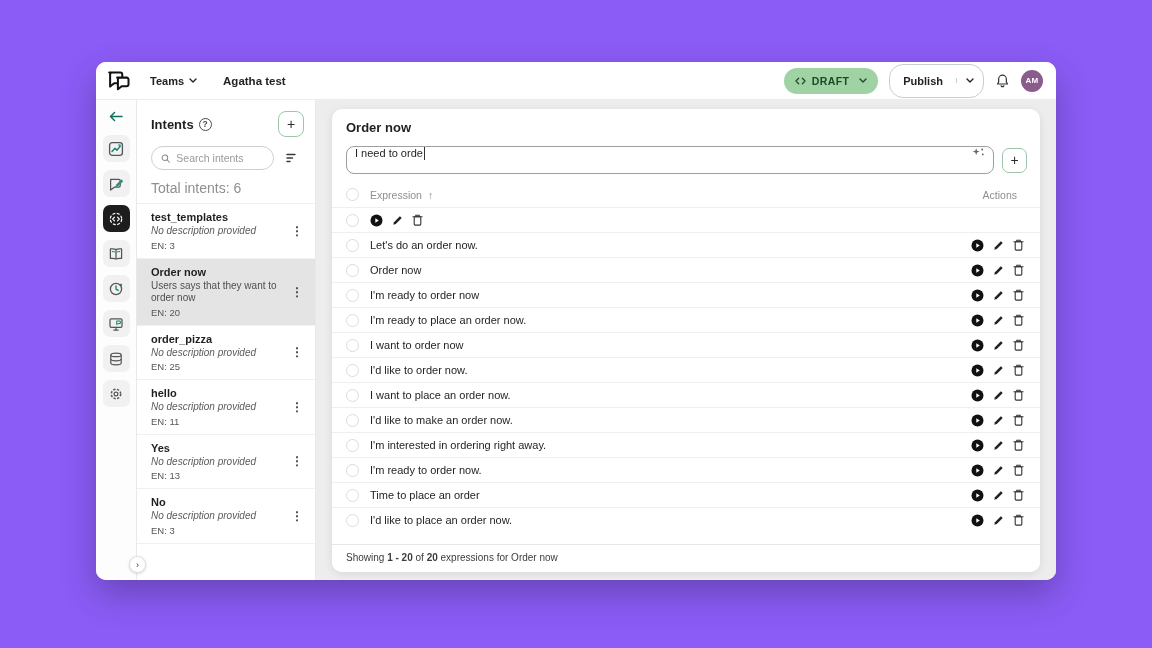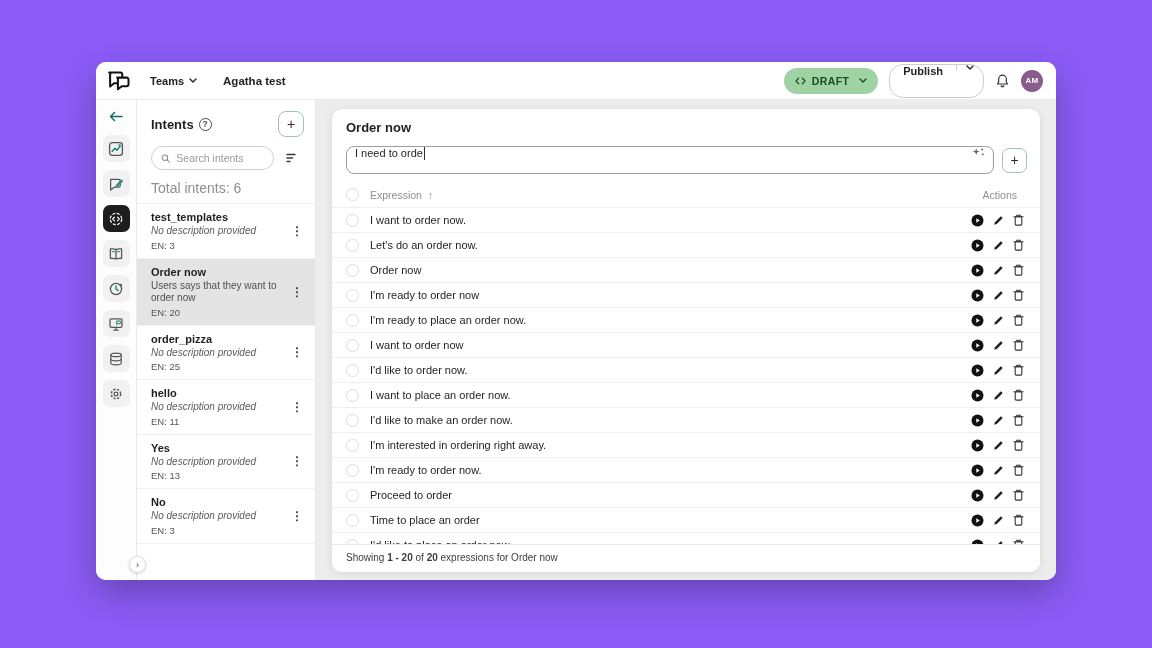--- a/index.html
+++ b/index.html
@@ -15,21 +15,21 @@
             border-bottom:1px solid #ececec; background:#fff; }
   .logo { width:26px; height:24px; display:flex; align-items:center; margin-right:16px; }
   .teams-btn { display:flex; align-items:center; gap:5px; font-size:11px; font-weight:bold; color:#232323;
                background:none; border:none; cursor:pointer; font-family:inherit; }
   .workspace { margin-left:26px; font-size:11.5px; font-weight:bold; color:#232323; }
   .topbar-right { margin-left:auto; display:flex; align-items:center; gap:11px; }
   .draft-pill { display:flex; align-items:center; gap:6px; background:#9fd3a4; border:none; border-radius:14px;
                 height:26px; padding:0 11px; font-size:10.5px; font-weight:bold; color:#1c4a26;
                 letter-spacing:.4px; cursor:pointer; font-family:inherit; }
   .draft-pill .chev { margin-left:4px; }
-  .publish-split { display:flex; align-items:flex-start; border:1px solid #c7d0c9; border-radius:14px; height:34px;
+  .publish-split { display:flex; align-items:center; border:1px solid #c7d0c9; border-radius:14px; height:34px;
                    overflow:hidden; background:#fff; }
   .publish-main { border:none; background:none; padding:0 13px; font-size:11px; font-weight:bold; color:#232323;
                   cursor:pointer; font-family:inherit; }
   .publish-caret { border:none; border-left:1px solid #c7d0c9; background:none; padding:0 9px; cursor:pointer;
                    display:flex; align-items:center; color:#232323; }
   .bell-btn { background:none; border:none; cursor:pointer; display:flex; align-items:center; }
   .avatar { width:22px; height:22px; border-radius:50%; background:#8a5c8b; color:#fff; font-size:8px;
             font-weight:bold; display:flex; align-items:center; justify-content:center; letter-spacing:.3px;
             cursor:pointer; }
 
@@ -335,21 +335,20 @@
             <span class="head-expr">
               <span>Expression</span>
               <span>↑</span>
             </span>
             <span class="head-actions">Actions</span>
           </div>
 
           <div class="rows">
               <div class="row">
     <span class="chk"></span>
-    <span class="row-text">I want to order now.</span>
     <span class="row-actions">
       <button class="icon-btn">
         <svg width="13" height="13" viewBox="0 0 13 13">
                       <circle cx="6.5" cy="6.5" r="6" fill="#111"></circle>
                       <path d="M5.3 4.3v4.4l3.5-2.2z" fill="#fff"></path>
                     </svg>
       </button>
       <button class="icon-btn">
         <svg width="11" height="11" viewBox="0 0 12 12">
                       <path d="M1.4 10.6l.7-2.7L8.6 1.4l2 2-6.5 6.5z" fill="#222"></path>
@@ -576,44 +575,20 @@
                       <path d="M.9 2.7h9.2" stroke="#333" stroke-width="1.1" stroke-linecap="round"></path>
                       <path d="M3.8 2.6V1.3h3.4v1.3" fill="none" stroke="#333" stroke-width="1.1"></path>
                       <rect x="2.2" y="2.7" width="6.6" height="8.4" rx="1" fill="none" stroke="#333" stroke-width="1.1"></rect>
                     </svg>
       </button>
     </span>
   </div>
               <div class="row">
     <span class="chk"></span>
     <span class="row-text">I'm ready to order now.</span>
-    <span class="row-actions">
-      <button class="icon-btn">
-        <svg width="13" height="13" viewBox="0 0 13 13">
-                      <circle cx="6.5" cy="6.5" r="6" fill="#111"></circle>
-                      <path d="M5.3 4.3v4.4l3.5-2.2z" fill="#fff"></path>
-                    </svg>
-      </button>
-      <button class="icon-btn">
-        <svg width="11" height="11" viewBox="0 0 12 12">
-                      <path d="M1.4 10.6l.7-2.7L8.6 1.4l2 2-6.5 6.5z" fill="#222"></path>
-                    </svg>
-      </button>
-      <button class="icon-btn">
-        <svg width="11" height="12" viewBox="0 0 11 12">
-                      <path d="M.9 2.7h9.2" stroke="#333" stroke-width="1.1" stroke-linecap="round"></path>
-                      <path d="M3.8 2.6V1.3h3.4v1.3" fill="none" stroke="#333" stroke-width="1.1"></path>
-                      <rect x="2.2" y="2.7" width="6.6" height="8.4" rx="1" fill="none" stroke="#333" stroke-width="1.1"></rect>
-                    </svg>
-      </button>
-    </span>
-  </div>
-              <div class="row">
-    <span class="chk"></span>
-    <span class="row-text">Proceed to order</span>
     <span class="row-actions">
       <button class="icon-btn">
         <svg width="13" height="13" viewBox="0 0 13 13">
                       <circle cx="6.5" cy="6.5" r="6" fill="#111"></circle>
                       <path d="M5.3 4.3v4.4l3.5-2.2z" fill="#fff"></path>
                     </svg>
       </button>
       <button class="icon-btn">
         <svg width="11" height="11" viewBox="0 0 12 12">
                       <path d="M1.4 10.6l.7-2.7L8.6 1.4l2 2-6.5 6.5z" fill="#222"></path>

